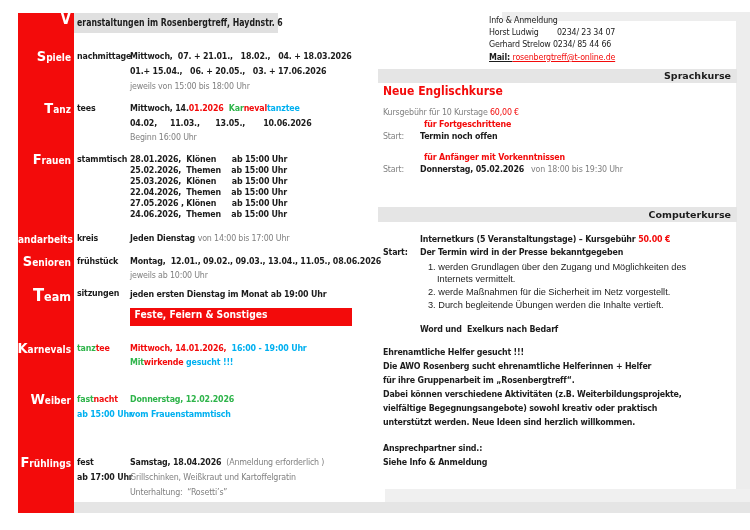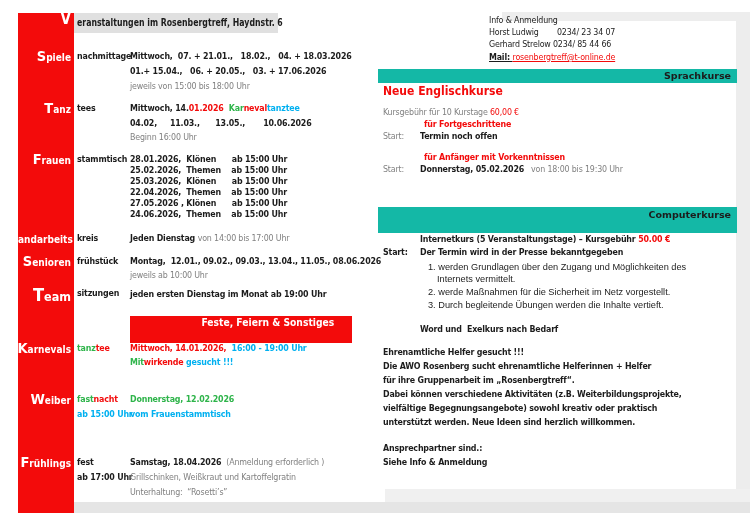--- a/index.html
+++ b/index.html
@@ -13,27 +13,27 @@
   .lbl{position:absolute;left:0;width:71px;text-align:right;color:#fff;font-weight:bold;
       font-size:10px;white-space:nowrap;line-height:1;transform:scaleX(0.9);
       transform-origin:100% 0;}
   .init{font-size:1.45em;}
   #sidebar-bar{left:18px;top:13px;width:56px;height:500px;}
   #hdr-v{left:0;top:10px;width:71px;text-align:right;color:#fff;font-weight:bold;
       font-size:15px;transform:scaleX(0.9);transform-origin:100% 0;}
   #hdr-bar{left:74px;top:13px;width:204px;height:20px;background:#e0e0e0;}
   #hdr-text{left:77px;top:17px;font-size:10px;font-weight:bold;color:#1c1c1c;
       white-space:nowrap;transform:scaleX(0.78);transform-origin:0 0;}
-  #banner{left:130px;top:316px;width:222px;height:27px;text-align:right;}
+  #banner{left:130px;top:308px;width:222px;height:18px;}
   #banner span{display:block;color:#fff;font-weight:bold;font-size:10px;line-height:14px;
       padding-left:5px;white-space:nowrap;transform:scaleX(0.92);transform-origin:0 0;}
   #offer-box{left:378px;top:12px;width:109px;height:57px;}
   #offer-box span{display:block;color:#fff;font-weight:bold;font-size:9px;padding:7px 0 0 6px;
       white-space:nowrap;transform:scaleX(0.95);transform-origin:0 0;}
-  .secbar{left:378px;width:359px;height:14px;background:#14b8a6;}
+  .secbar{left:378px;width:359px;height:14px;background:#e5e5e5;}
   .secbar span{display:block;text-align:right;font-size:9.5px;font-weight:bold;color:#1c1c1c;
       line-height:14px;padding-right:6px;}
   #course-title{left:383px;top:84px;font-size:12px;font-weight:bold;white-space:nowrap;
       transform:scaleX(0.9);transform-origin:0 0;}
   .artifact{background:#ededed;}
 </style>
 </head>
 <body>
 
 <div id="page">
@@ -50,21 +50,21 @@
   <div id="hdr-text" class="abs">eranstaltungen im Rosenbergtreff, Haydnstr. 6</div>
 
   <div id="banner" class="abs" style="background: rgb(243, 11, 11);">
     <span>Feste, Feiern &amp; Sonstiges</span>
   </div>
 
 
   <div class="abs secbar" style="top:69px;">
     <span>Sprachkurse</span>
   </div>
-  <div class="abs secbar" style="top:207px;height:26px;">
+  <div class="abs secbar" style="top:207px;height:15px;">
     <span style="line-height:15px;">Computerkurse</span>
   </div>
 
   <div id="course-title" class="abs" style="color: rgb(243, 11, 11);">Neue Englischkurse</div>
 
 <div class="lbl" style="top: 48.5px;"><span class="init">S</span>piele</div>
     <div class="ln" style="left: 77px; top: 52px;"><span style="color: rgb(28, 28, 28); font-weight: bold;">nachmittage</span></div>
     <div class="ln" style="left: 130px; top: 52px;"><span style="color: rgb(28, 28, 28); font-weight: bold;">Mittwoch,  07. + 21.01.,   18.02.,   04. + 18.03.2026</span></div>
     <div class="ln" style="left: 130px; top: 67px;"><span style="color: rgb(28, 28, 28); font-weight: bold;">01.+ 15.04.,   06. + 20.05.,   03. + 17.06.2026</span></div>
     <div class="ln" style="left: 130px; top: 82px;"><span style="color: rgb(128, 128, 128);">jeweils von 15:00 bis 18:00 Uhr</span></div>

